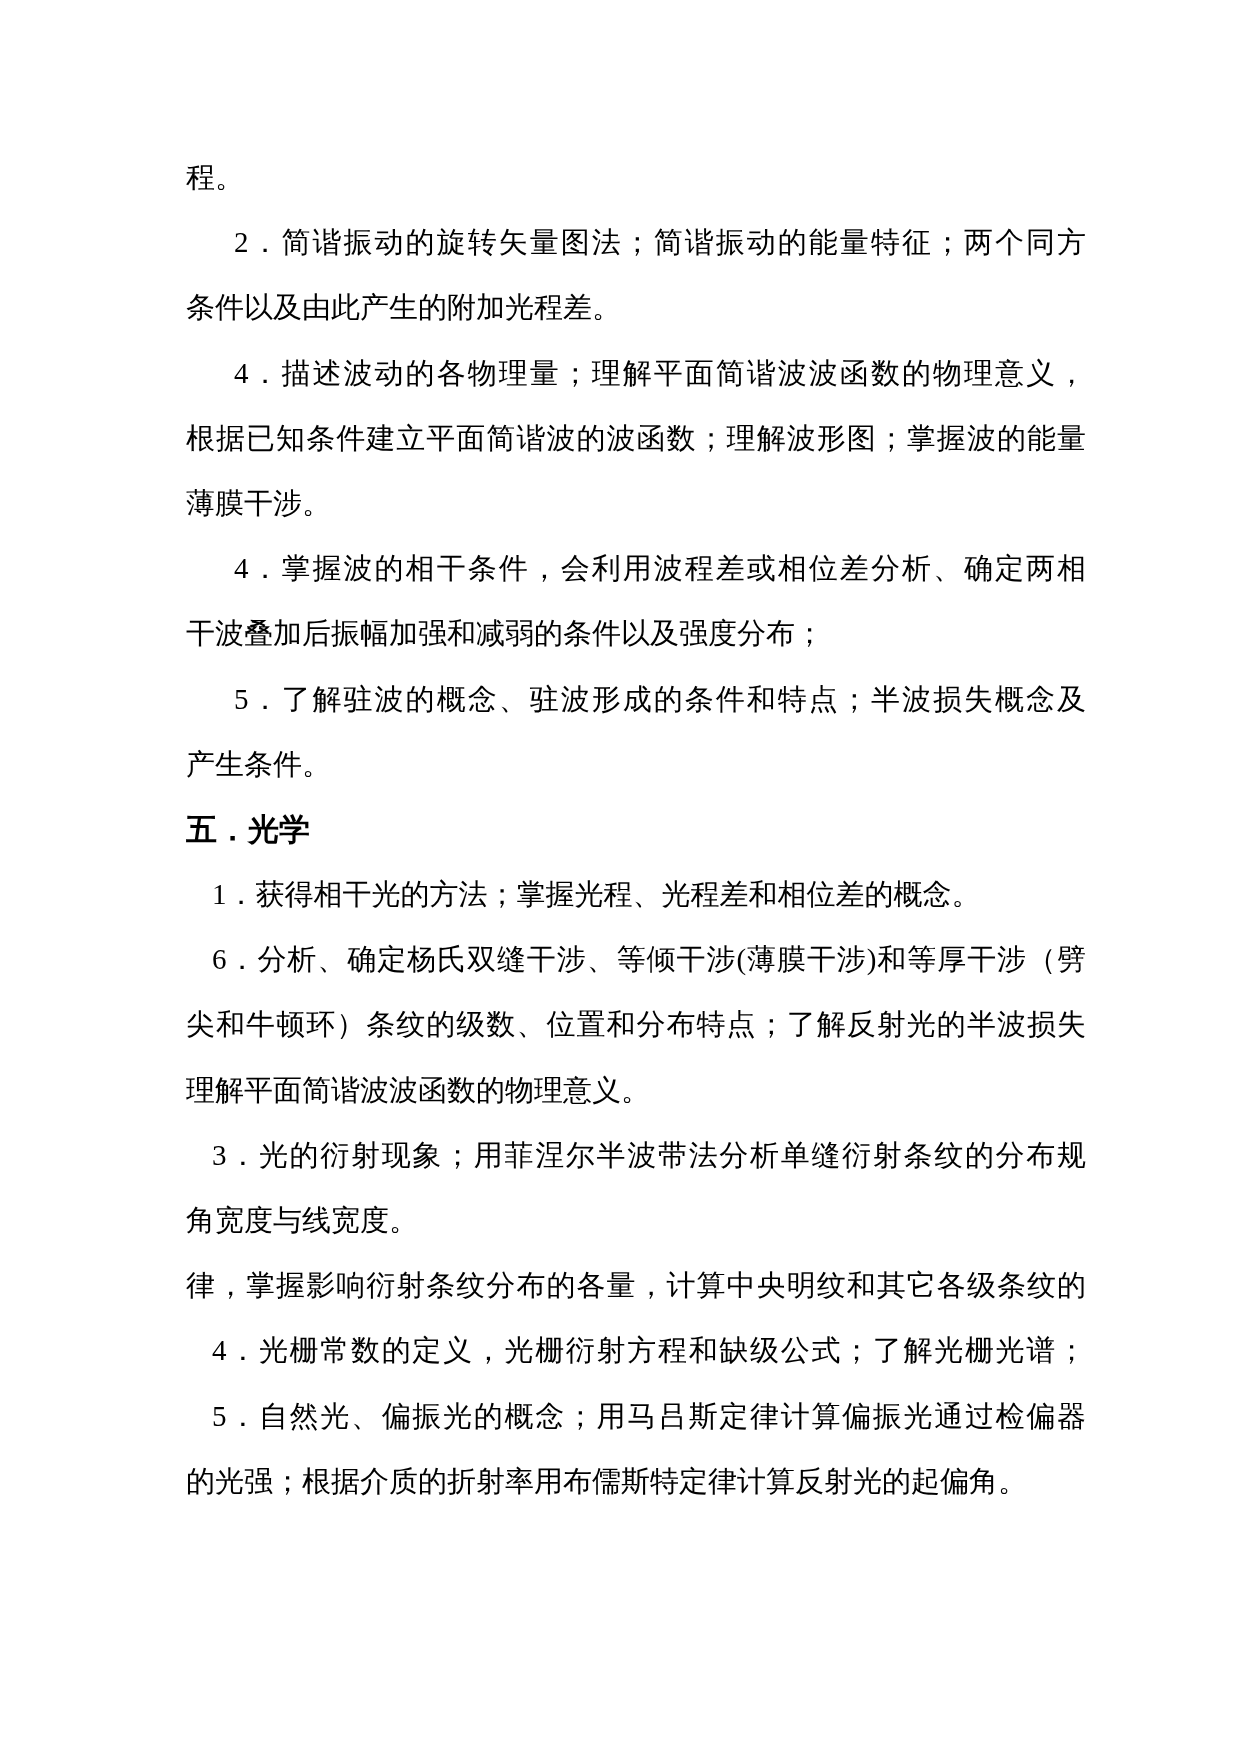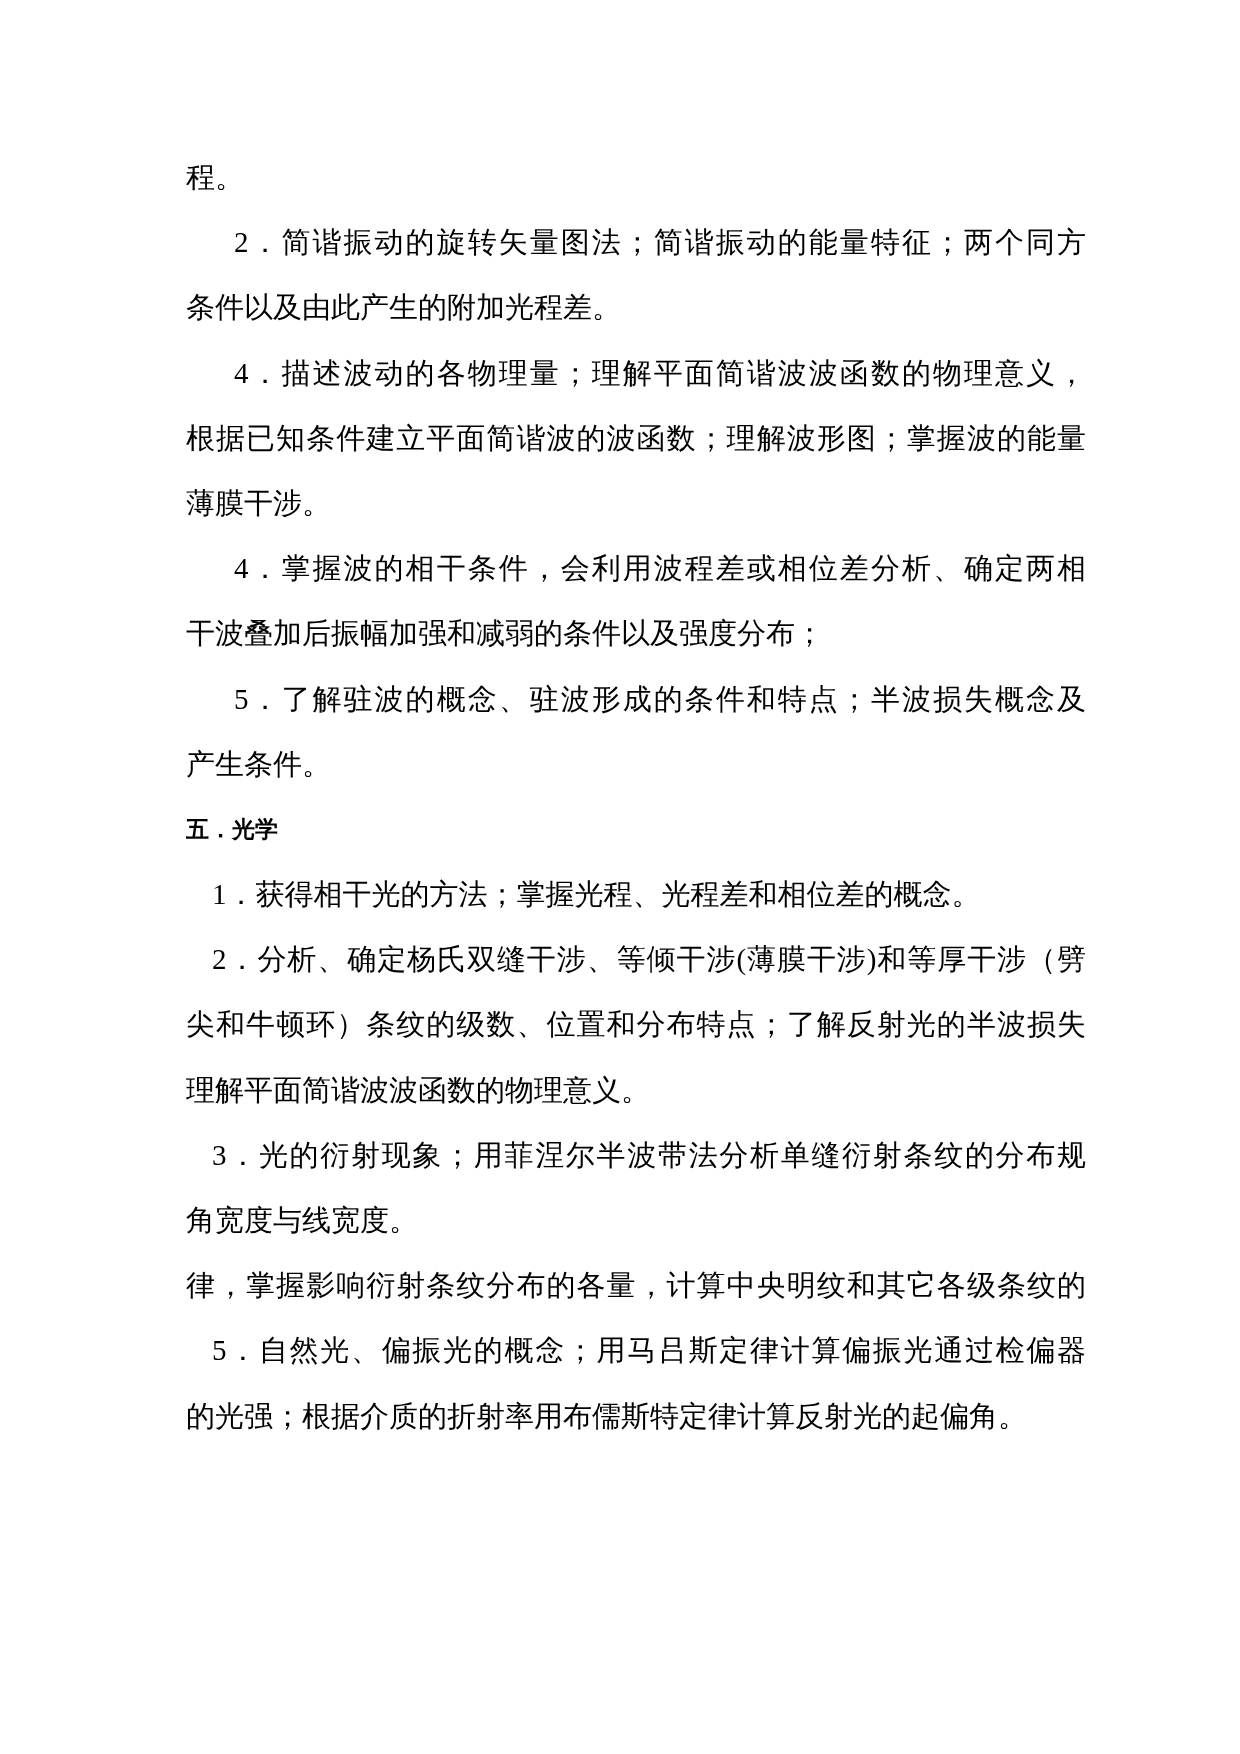--- a/index.html
+++ b/index.html
@@ -26,40 +26,41 @@
     text-align: left;
   }
   .line.j {
     text-align: justify;
     text-align-last: justify;
   }
   .line.i1 { padding-left: 26px; }
   .line.i2 { padding-left: 48px; }
   .line.h {
     font-weight: bold;
-    font-size: 23px;
+    font-size: 31px;
   }
 </style>
 </head>
 <body>
 
 <div id="doc">
     <div class="line">程。</div>
     <div class="line j i2">2．简谐振动的旋转矢量图法；简谐振动的能量特征；两个同方</div>
     <div class="line">条件以及由此产生的附加光程差。</div>
     <div class="line j i2">4．描述波动的各物理量；理解平面简谐波波函数的物理意义，</div>
     <div class="line j">根据已知条件建立平面简谐波的波函数；理解波形图；掌握波的能量</div>
     <div class="line">薄膜干涉。</div>
     <div class="line j i2">4．掌握波的相干条件，会利用波程差或相位差分析、确定两相</div>
     <div class="line">干波叠加后振幅加强和减弱的条件以及强度分布；</div>
     <div class="line j i2">5．了解驻波的概念、驻波形成的条件和特点；半波损失概念及</div>
     <div class="line">产生条件。</div>
     <div class="line h">五．光学</div>
     <div class="line i1">1．获得相干光的方法；掌握光程、光程差和相位差的概念。</div>
-    <div class="line j i1">2．分析、确定杨氏双缝干涉、等倾干涉(薄膜干涉)和等厚干涉（劈</div>
+    <div class="line j i1">6．分析、确定杨氏双缝干涉、等倾干涉(薄膜干涉)和等厚干涉（劈</div>
     <div class="line j">尖和牛顿环）条纹的级数、位置和分布特点；了解反射光的半波损失</div>
     <div class="line">理解平面简谐波波函数的物理意义。</div>
     <div class="line j i1">3．光的衍射现象；用菲涅尔半波带法分析单缝衍射条纹的分布规</div>
     <div class="line">角宽度与线宽度。</div>
     <div class="line j">律，掌握影响衍射条纹分布的各量，计算中央明纹和其它各级条纹的</div>
+    <div class="line j i1">4．光栅常数的定义，光栅衍射方程和缺级公式；了解光栅光谱；</div>
     <div class="line j i1">5．自然光、偏振光的概念；用马吕斯定律计算偏振光通过检偏器</div>
     <div class="line">的光强；根据介质的折射率用布儒斯特定律计算反射光的起偏角。</div>
   </div>
 
 </body></html>

